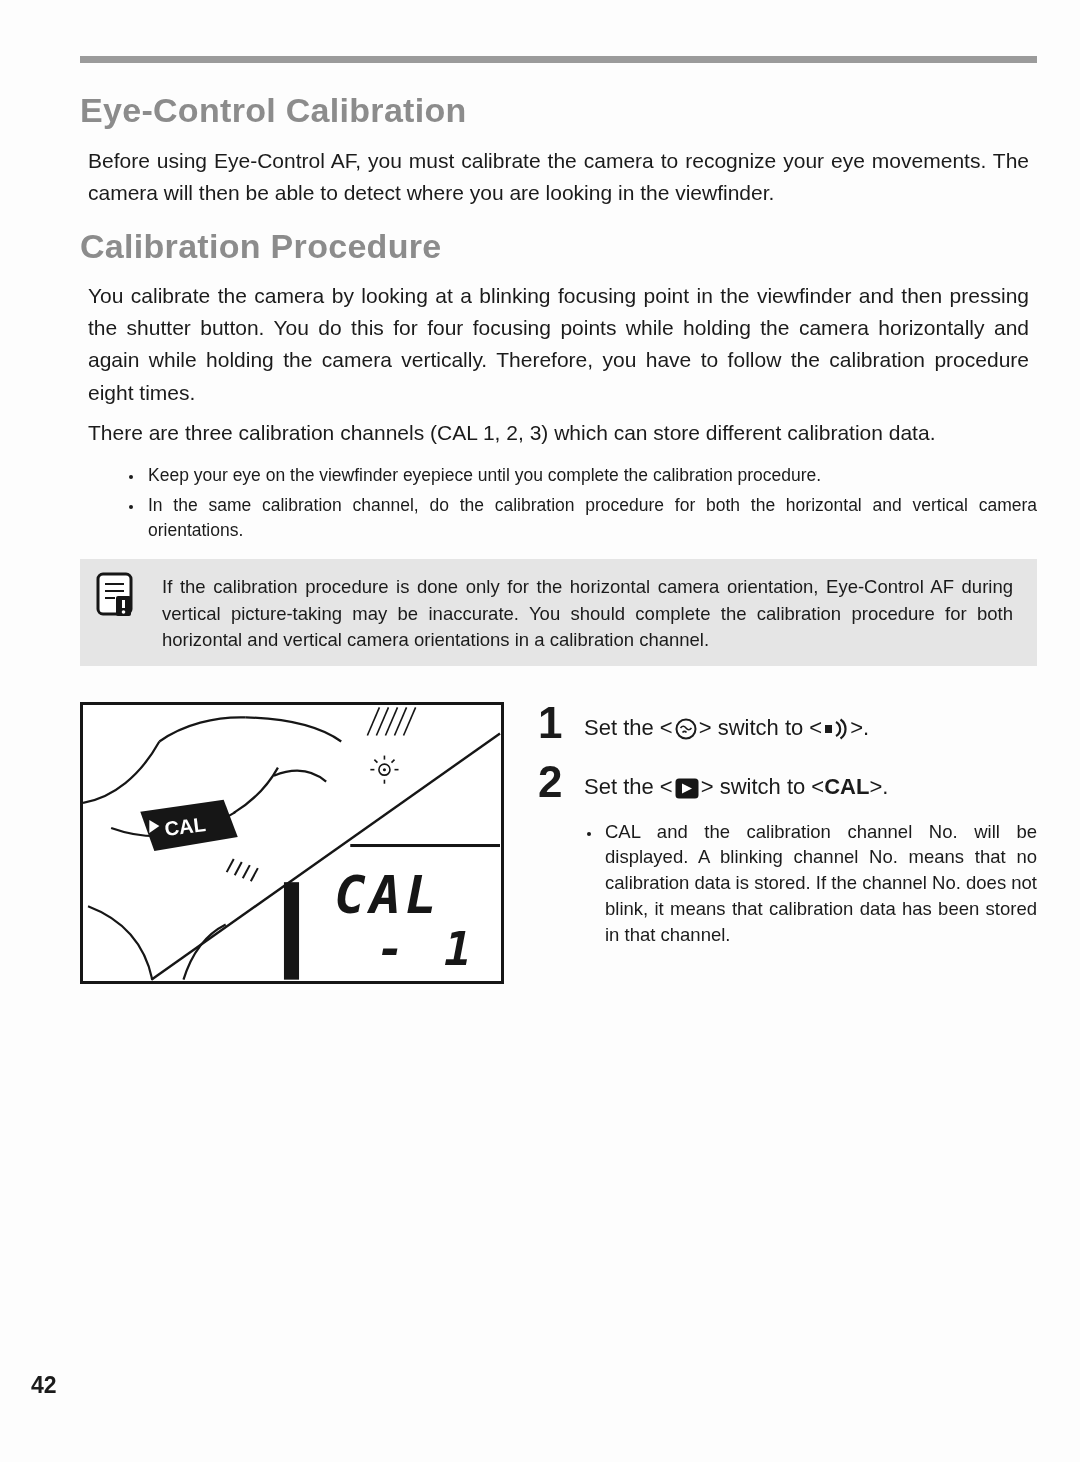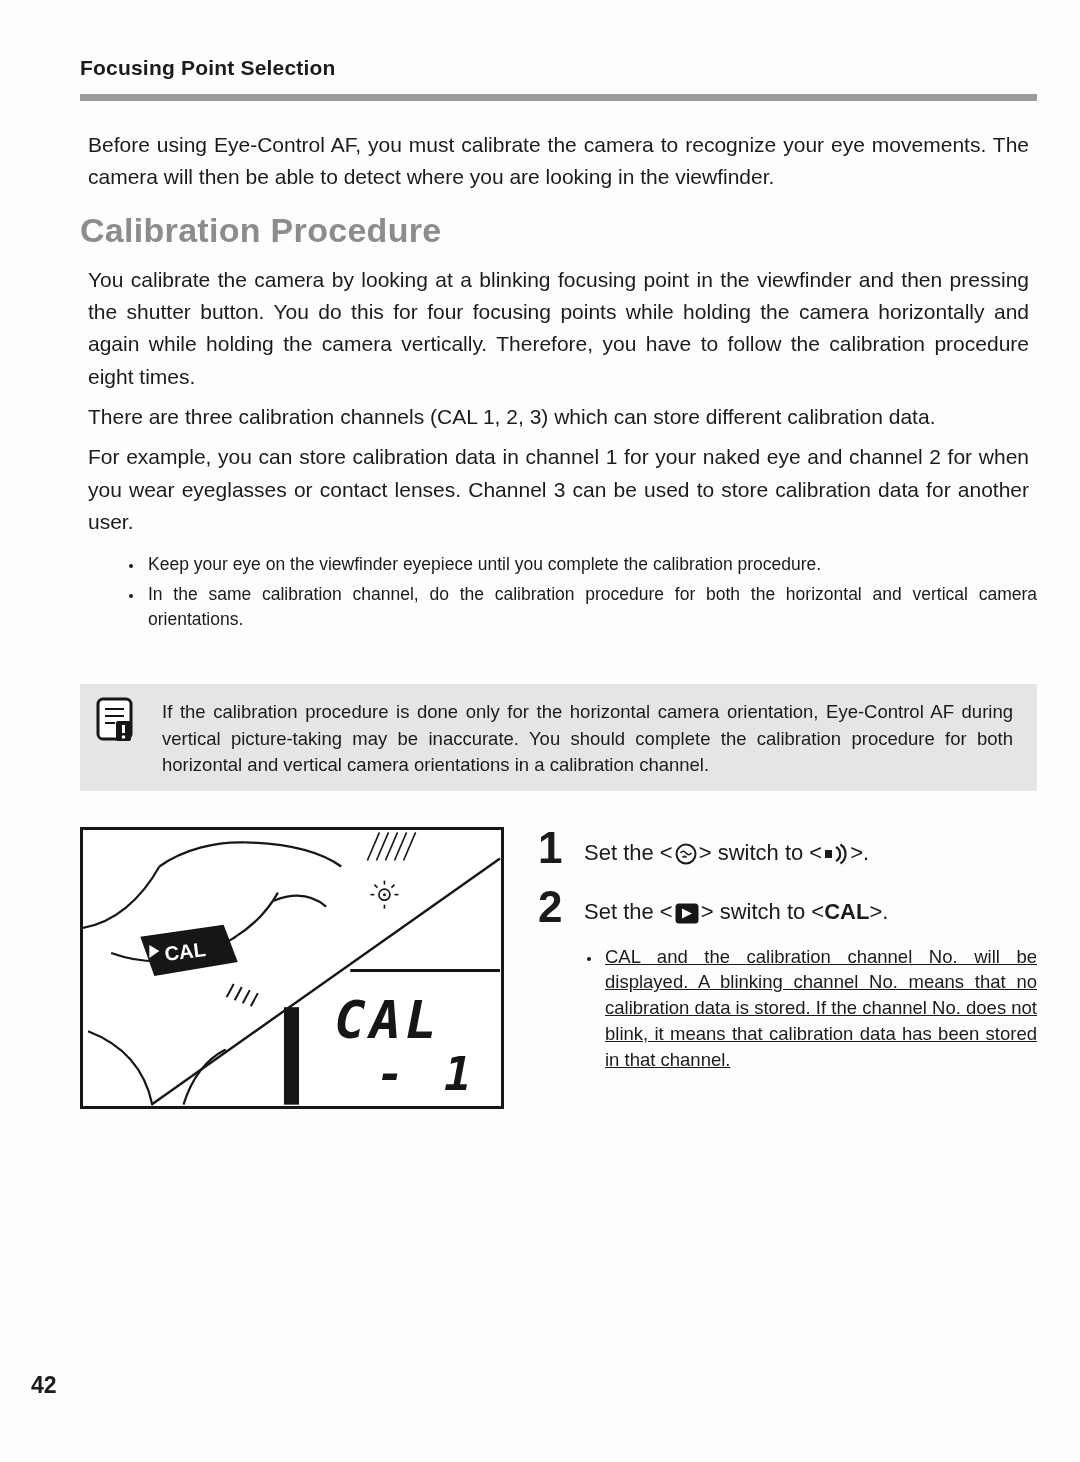--- a/index.html
+++ b/index.html
@@ -13,54 +13,53 @@
   }
   .content{padding:56px 43px 0 80px;}
   .section-title{font-size:21px;font-weight:bold;margin:0 0 14px;letter-spacing:.2px;}
   .rule{height:7px;background:#9b9b9b;margin-bottom:28px;}
   h1.gray,h2.gray{color:#8c8c8c;font-size:34px;margin:0 0 15px;letter-spacing:.3px;font-weight:bold;}
   h2.gray{margin-top:17px;margin-bottom:14px;}
   p.body{font-size:21px;line-height:1.54;margin:8px;text-align:justify;}
   ul.small{margin:14px 0 0;padding-left:24px;font-size:17.5px;line-height:1.43;text-align:justify;}
   ul.small li{margin-bottom:5px;padding-left:4px;margin-left:40px;}
   ul.small li::marker{font-size:13px;}
-  .note-box{display:flex;gap:26px;background:#e5e5e5;margin-top:52px;padding:13px 20px 13px 16px;align-items:flex-start;}
+  .note-box{display:flex;gap:26px;background:#e5e5e5;margin-top:16px;padding:13px 20px 13px 16px;align-items:flex-start;}
   .note-icon{flex:0 0 auto;}
   .note-icon svg{display:block;}
   .note-text{font-size:18.5px;line-height:1.42;margin:2px 0 0;text-align:justify;flex:1;padding-right:4px;}
   .bottom-row{display:flex;margin-top:36px;gap:34px;}
   .illustration{width:418px;height:276px;border:3px solid #161616;flex:0 0 auto;background:#fff;box-sizing:content-box;}
   .steps{flex:1;padding-top:0;}
   .step{display:flex;gap:14px;margin-bottom:13px;}
   .step-number{font-size:44px;font-weight:bold;line-height:.95;width:32px;flex:0 0 auto;text-align:left;}
   .step-body{flex:1;}
   .step-text{font-size:22px;line-height:1.35;margin:11px 0 0;}
   .inline-icon{display:inline-block;vertical-align:-5px;margin:0 2px;}
   .switch-value{font-weight:bold;}
-  ul.step-bullet{margin:12px 0 4px;padding-left:18px;font-size:18.5px;line-height:1.4;text-align:justify;text-decoration:underline;}
+  ul.step-bullet{margin:12px 0 4px;padding-left:18px;font-size:18.5px;line-height:1.4;text-align:justify;}
   ul.step-bullet li{padding-left:3px;}
   ul.step-bullet li::marker{font-size:13px;}
   .page-number{position:absolute;left:31px;top:1372px;font-size:23px;font-weight:bold;}
 </style>
 </head>
 <body>
 
 <div class="content">
 
   <div>
-    <h3 class="section-title">Focusing Point Selection</h3>
     <div class="rule"></div>
   </div>
 
+  <h1 class="gray">Eye-Control Calibration</h1>
   <p class="body">Before using Eye-Control AF, you must calibrate the camera to recognize your eye movements. The camera will then be able to detect where you are looking in the viewfinder.</p>
 
   <h2 class="gray">Calibration Procedure</h2>
   <p class="body">You calibrate the camera by looking at a blinking focusing point in the viewfinder and then pressing the shutter button. You do this for four focusing points while holding the camera horizontally and again while holding the camera vertically. Therefore, you have to follow the calibration procedure eight times.</p>
   <p class="body">There are three calibration channels (CAL 1, 2, 3) which can store different calibration data.</p>
-  <p class="body">For example, you can store calibration data in channel 1 for your naked eye and channel 2 for when you wear eyeglasses or contact lenses. Channel 3 can be used to store calibration data for another user.</p>
 
   <ul class="small">
     <li>Keep your eye on the viewfinder eyepiece until you complete the calibration procedure.</li>
     <li>In the same calibration channel, do the calibration procedure for both the horizontal and vertical camera orientations.</li>
   </ul>
 
   <div class="note-box">
     <span class="note-icon">
       <svg width="40" height="46" viewBox="0 0 40 46">
         <rect x="2" y="2" width="33" height="40" rx="5" fill="#ffffff" stroke="#161616" stroke-width="3"></rect>

